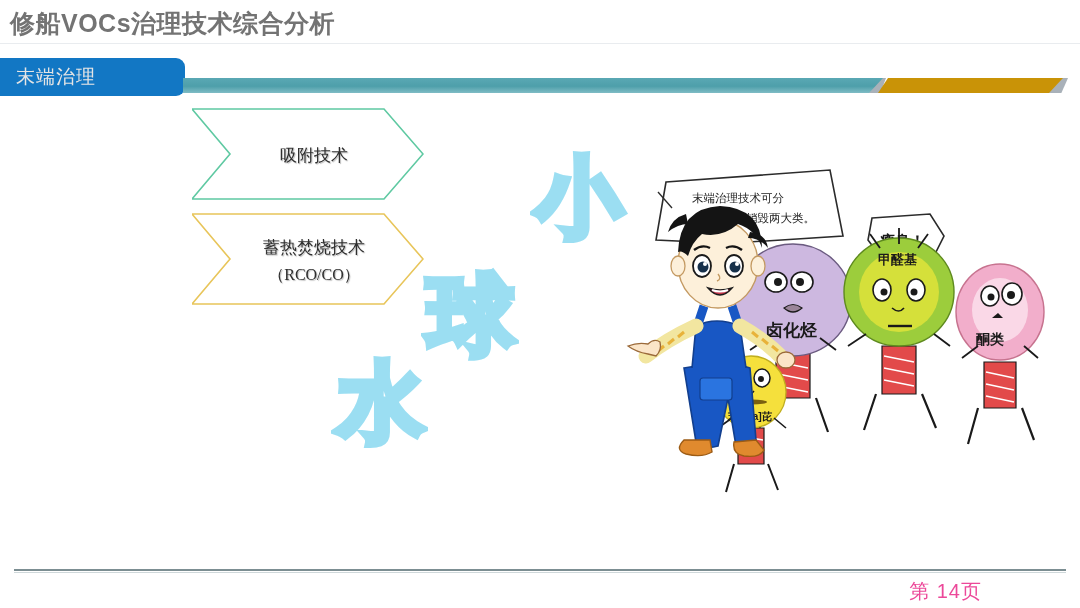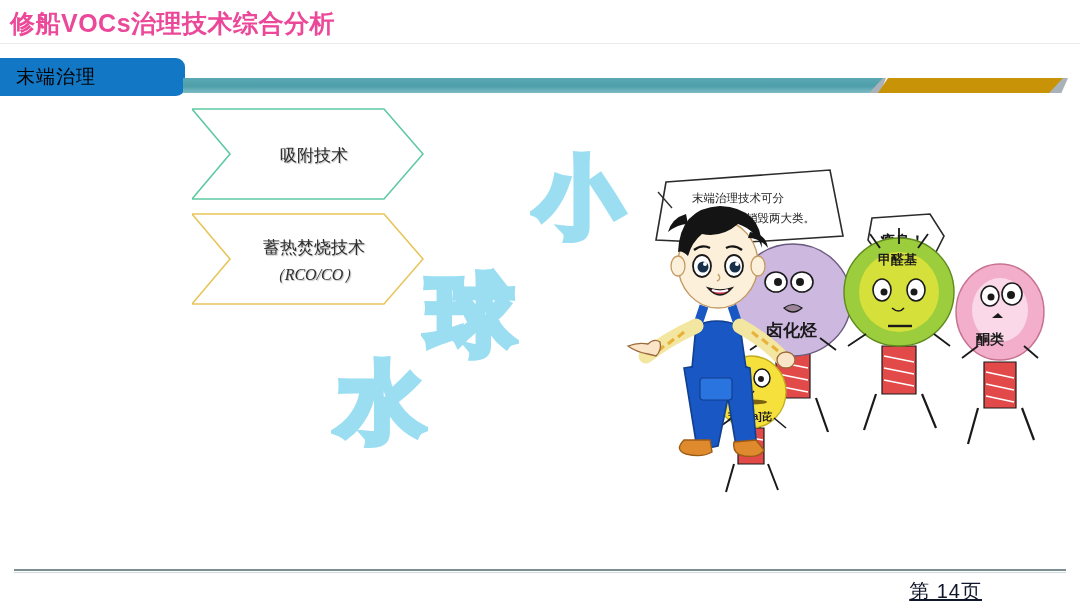--- a/index.html
+++ b/index.html
@@ -7,37 +7,37 @@
     width:1080px;height:608px;overflow:hidden;
     background:#ffffff;
     font-family:"Liberation Sans","DejaVu Sans",sans-serif;
     position:relative;
   }
   #slide{position:absolute;inset:0;background:#fff;}
 
   
   #slide-title{
     position:absolute;left:10px;top:7px;
-    font-size:25px;font-weight:bold;color:#ec4899;
+    font-size:25px;font-weight:bold;color:#737373;
     letter-spacing:.5px;white-space:nowrap;
   }
   #title-rule{
     position:absolute;left:0;top:43px;width:1080px;height:1px;
     background:#e9ecef;
   }
 
   
   #section-tab{
     position:absolute;left:0px;top:58px;width:185px;height:38px;
     background:#1277c4;
     border-radius:0 9px 9px 0;
     display:flex;align-items:center;
   }
   #section-tab-label{
-    color:#000000;font-size:19px;padding-left:16px;letter-spacing:1px;
+    color:#e5e5e5;font-size:19px;padding-left:16px;letter-spacing:1px;
   }
 
   
   #teal-bar{
     position:absolute;left:183px;top:78px;width:700px;height:15px;
     background:linear-gradient(180deg,#5aa8b4 0%,#4e9faa 55%,#7fbcc5 100%);
     clip-path:polygon(0 0, 100% 0, calc(100% - 14px) 100%, 0 100%);
   }
   #teal-bar-shadow{
     position:absolute;left:866px;top:78px;width:20px;height:15px;
@@ -67,21 +67,21 @@
   .chevron .outline{position:absolute;inset:0;}
   .chevron .label{
     position:relative;z-index:3;
     text-align:center;line-height:1.18;
     font-size:17px;color:#2f2f2f;
     font-family:"Liberation Serif","DejaVu Serif",serif;
     text-shadow:1px 1px 1px rgba(130,130,130,.55);
     padding-left:12px;
   }
   .chevron .label .sub{font-size:16px;display:block;}
-  .chevron .label .sub.ital{font-style:italic;margin-top:8px;}
+  .chevron .label .sub.ital{margin-top:8px;}
 
   
   #watermark{position:absolute;left:418px;top:150px;width:230px;height:250px;
      pointer-events:none;}
   .wm-char{
     position:absolute;
     font-size:86px;font-weight:bold;
     color:transparent;
     -webkit-text-stroke:7px #96ddf2;
     font-family:"Liberation Sans","DejaVu Sans",sans-serif;
@@ -89,21 +89,21 @@
   }
 
   
   #illustration{position:absolute;left:600px;top:140px;width:470px;height:370px;}
 
   
   #footer-rule-1{position:absolute;left:14px;top:569px;width:1052px;height:2px;background:#7c8e92;}
   #footer-rule-2{position:absolute;left:14px;top:572px;width:1052px;height:1px;background:#cfd8da;}
   #page-number{
     position:absolute;right:98px;top:578px;
-    font-size:20px;color:#0f172a;letter-spacing:1px;text-decoration:underline;
+    font-size:20px;color:#ec4899;letter-spacing:1px;
   }
 </style>
 </head>
 <body>
 
 <div id="slide">
 
   <div id="slide-title">修船VOCs治理技术综合分析</div>
   <div id="title-rule"></div>
 

